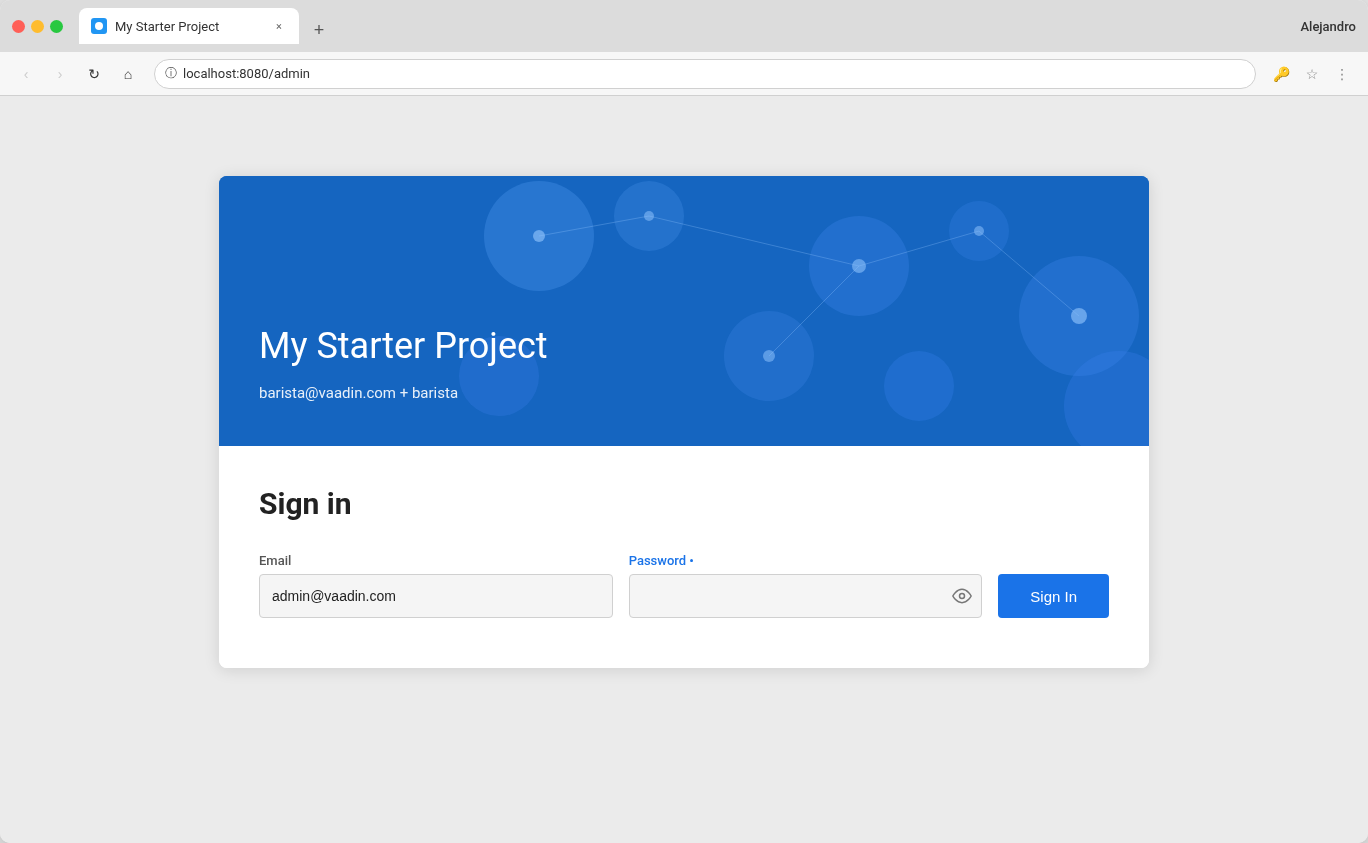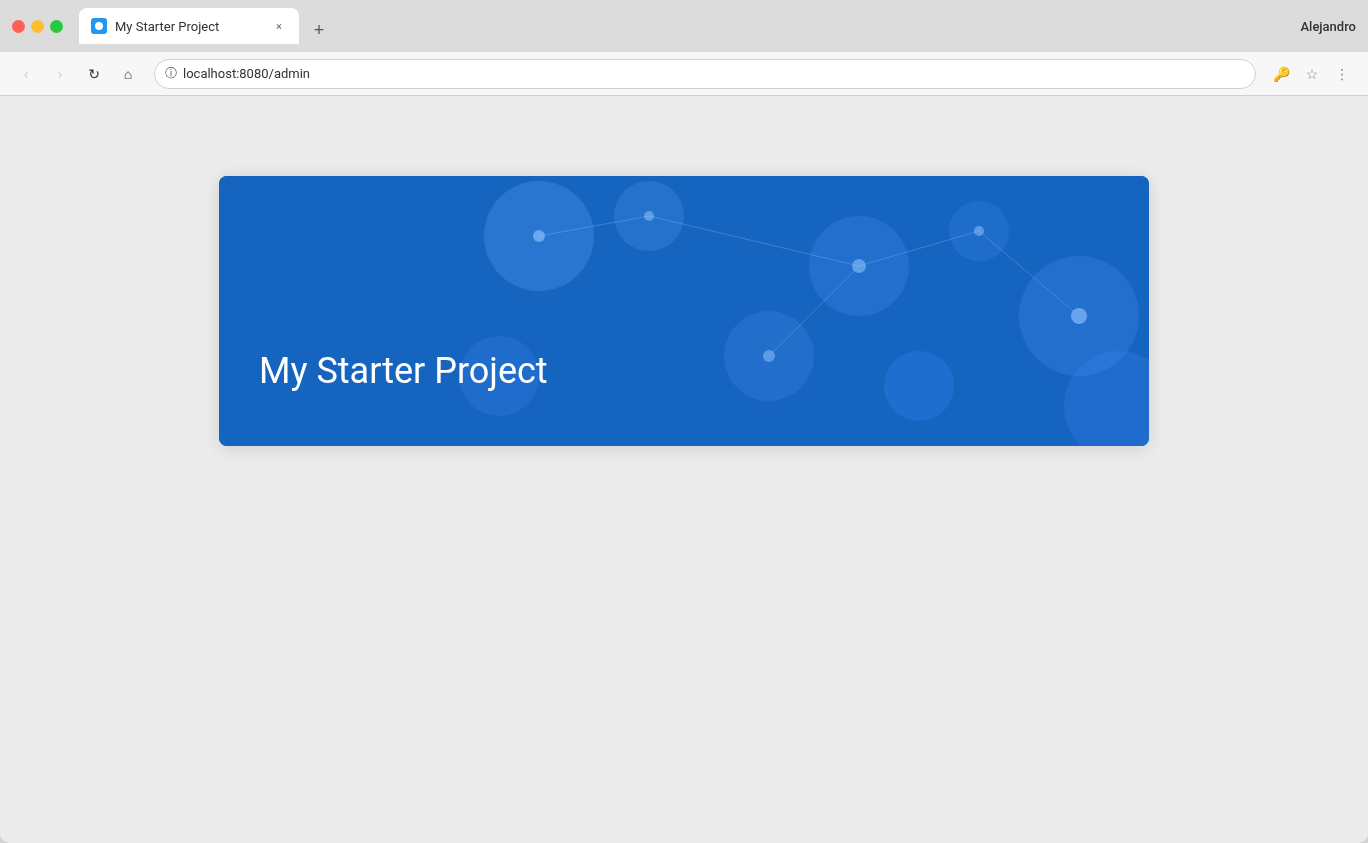--- a/index.html
+++ b/index.html
@@ -416,20 +416,48 @@
             <circle cx="550" cy="180" r="6" fill="rgba(150,200,255,0.5)"></circle>
             <line x1="320" y1="60" x2="430" y2="40" stroke="rgba(150,200,255,0.3)" stroke-width="1"></line>
             <line x1="430" y1="40" x2="640" y2="90" stroke="rgba(150,200,255,0.3)" stroke-width="1"></line>
             <line x1="640" y1="90" x2="760" y2="55" stroke="rgba(150,200,255,0.3)" stroke-width="1"></line>
             <line x1="760" y1="55" x2="860" y2="140" stroke="rgba(150,200,255,0.3)" stroke-width="1"></line>
             <line x1="640" y1="90" x2="550" y2="180" stroke="rgba(150,200,255,0.3)" stroke-width="1"></line>
           </svg>
         </div>
         <h1 class="hero-title">My Starter Project</h1>
         <div class="hero-hint">
+          <div>barista@vaadin.com + barista</div>
         </div>
       </div>
 
+      <div class="form-section">
+        <h2 class="sign-in-title">Sign in</h2>
+
+        <div class="form-row">
+
+          <div class="field-group email-group">
+            <label class="field-label">Email</label>
+            <input class="field-input" type="email" value="admin@vaadin.com" style="">
+          </div>
+
+          <div class="field-group password-group">
+            <label class="field-label required">Password</label>
+            <div class="password-wrapper">
+              <input class="field-input" type="password" style="">
+              <button class="eye-btn">
+
+                <svg width="20" height="20" viewBox="0 0 24 24" fill="none" stroke="currentColor" stroke-width="1.8" stroke-linecap="round" stroke-linejoin="round">
+                  <path d="M1 12s4-8 11-8 11 8 11 8-4 8-11 8-11-8-11-8z"></path>
+                  <circle cx="12" cy="12" r="3"></circle>
+                </svg>
+              </button>
+            </div>
+          </div>
+
+          <button class="sign-in-btn">Sign In</button>
+        </div>
+      </div>
 
     </div>
   </div>
 
 </div>
 
 </body></html>

